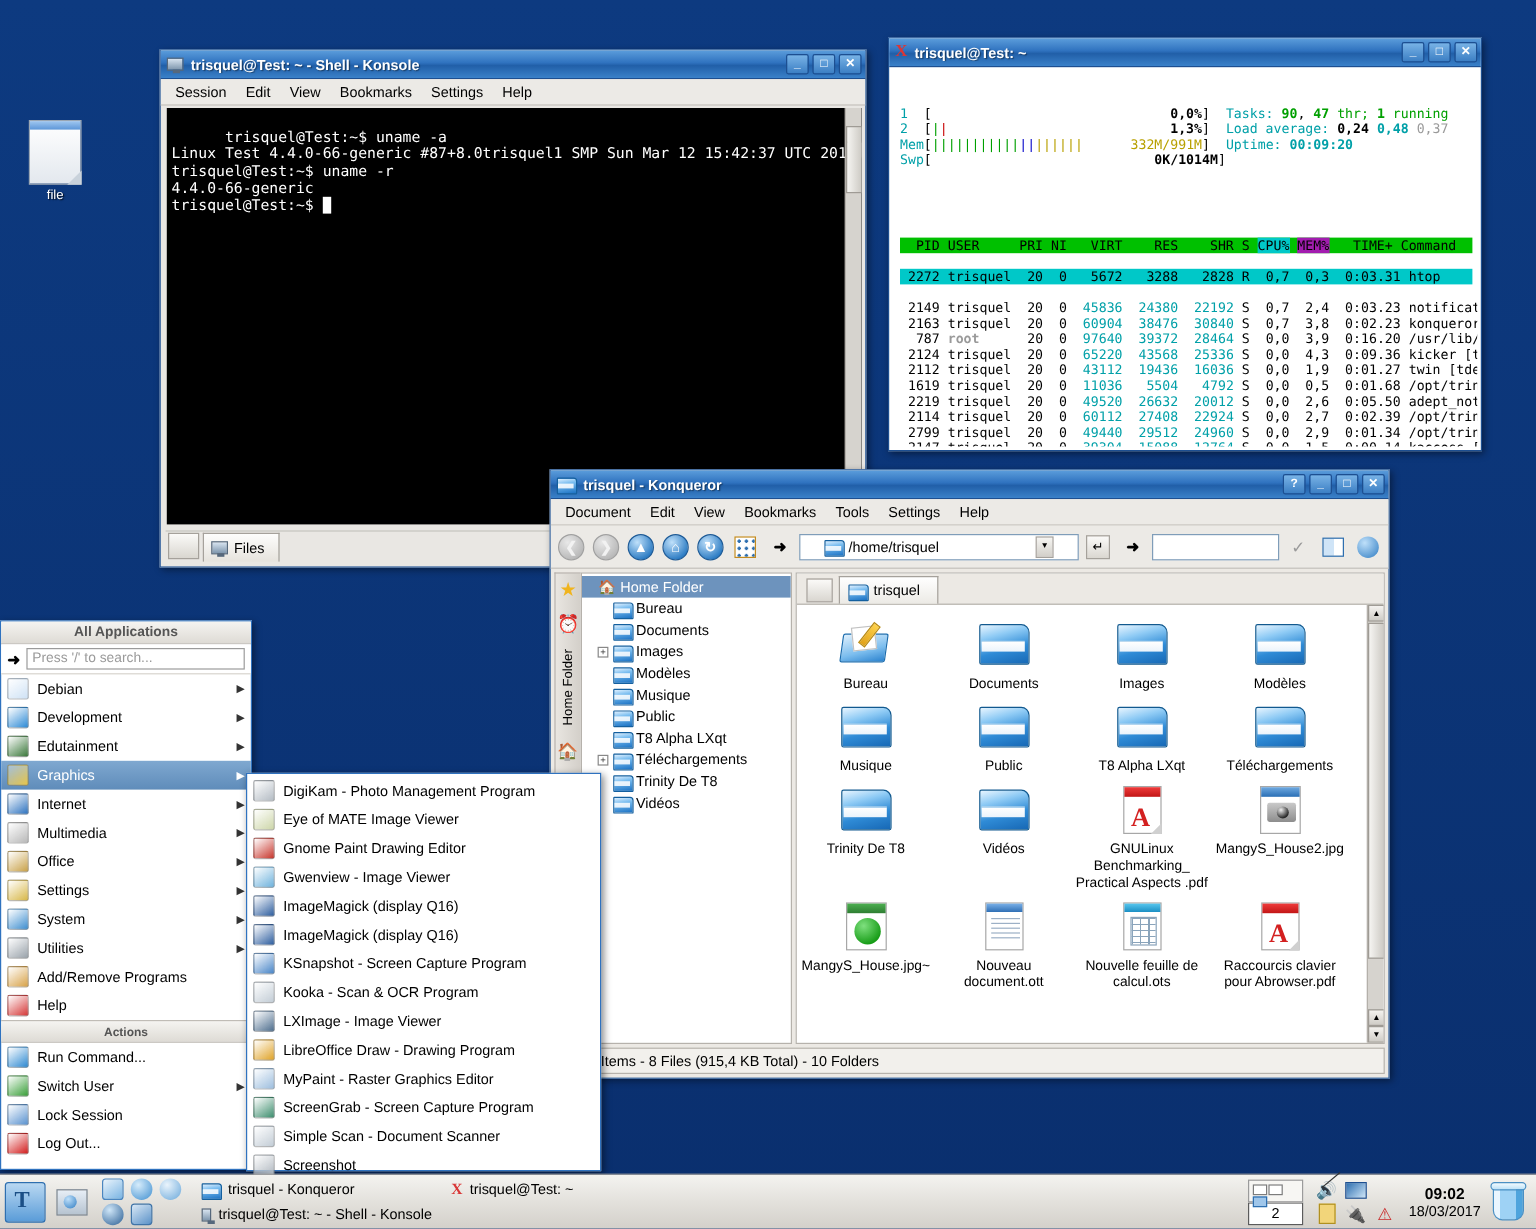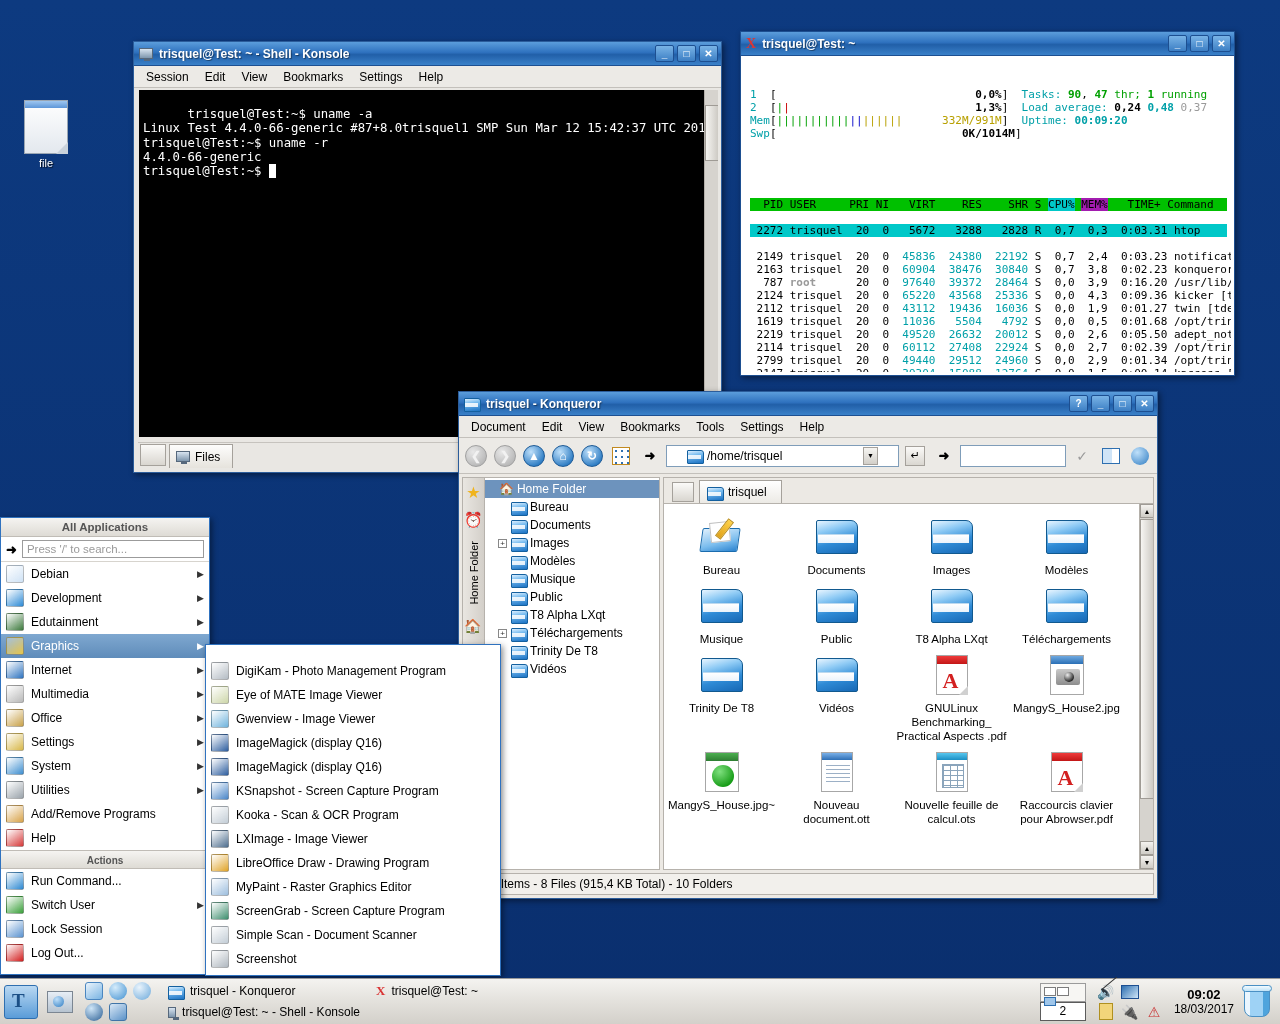--- a/index.html
+++ b/index.html
@@ -200,21 +200,21 @@
   .mitem.hl{ background:linear-gradient(180deg,#7fa8d0,#5f8cba); color:#fff; }
   .mitem.hl .arr{ color:#fff; }
   .seccap{ height:19px; background:linear-gradient(180deg,#f5f4f1,#dedbd5);
       border-top:1px solid #c0bcb6; border-bottom:1px solid #c0bcb6;
       text-align:center; font-size:10px; font-weight:bold; color:#555; line-height:19px; }
   .mi-ic{ width:18px; height:18px; flex:0 0 18px; border-radius:2px; position:relative;}
 
   
   #submenu{ position:absolute; left:205px; top:644px; width:296px; height:332px;
       background:#fff; border:1px solid #2f72bf; box-shadow:2px 2px 6px rgba(0,0,0,.45);
-      padding-top:14px;}
+      padding-top:2px;}
   #submenu .mitem{ height:24px; }
 
   
   #panel{ position:absolute; left:0; bottom:0; width:1280px; height:46px;
       background:linear-gradient(180deg,#f4f3f0 0%, #e3e1dc 50%, #d3d0ca 100%);
       border-top:1px solid #9a9a9a; display:flex; align-items:center; }
   .plauncher{ width:34px; height:34px; margin-left:4px; position:relative;
       border:1px solid #2e6fb0; border-radius:3px;
       background:linear-gradient(180deg,#b9d8f2,#5a9cd8);}
   .plauncher .t{ position:absolute; left:7px; top:4px; color:#1b4f86; font:bold 19px "Liberation Serif",serif;}
@@ -646,20 +646,24 @@
     <div id="submenu-items">
         <div class="mitem">
           <span class="mi-ic" style="background:linear-gradient(145deg,#ffffff66,#b4bcc4);border:1px solid rgba(0,0,0,.25);"></span>
           <span>DigiKam - Photo Management Program</span>
         </div>
         <div class="mitem">
           <span class="mi-ic" style="background:linear-gradient(145deg,#ffffff66,#cdd6a9);border:1px solid rgba(0,0,0,.25);"></span>
           <span>Eye of MATE Image Viewer</span>
         </div>
         <div class="mitem">
+          <span class="mi-ic" style="background:linear-gradient(145deg,#ffffff66,#c8382e);border:1px solid rgba(0,0,0,.25);"></span>
+          <span>Gnome Paint Drawing Editor</span>
+        </div>
+        <div class="mitem">
           <span class="mi-ic" style="background:linear-gradient(145deg,#ffffff66,#6fb3dd);border:1px solid rgba(0,0,0,.25);"></span>
           <span>Gwenview - Image Viewer</span>
         </div>
         <div class="mitem">
           <span class="mi-ic" style="background:linear-gradient(145deg,#ffffff66,#2f5fa0);border:1px solid rgba(0,0,0,.25);"></span>
           <span>ImageMagick (display Q16)</span>
         </div>
         <div class="mitem">
           <span class="mi-ic" style="background:linear-gradient(145deg,#ffffff66,#2f5fa0);border:1px solid rgba(0,0,0,.25);"></span>
           <span>ImageMagick (display Q16)</span>

